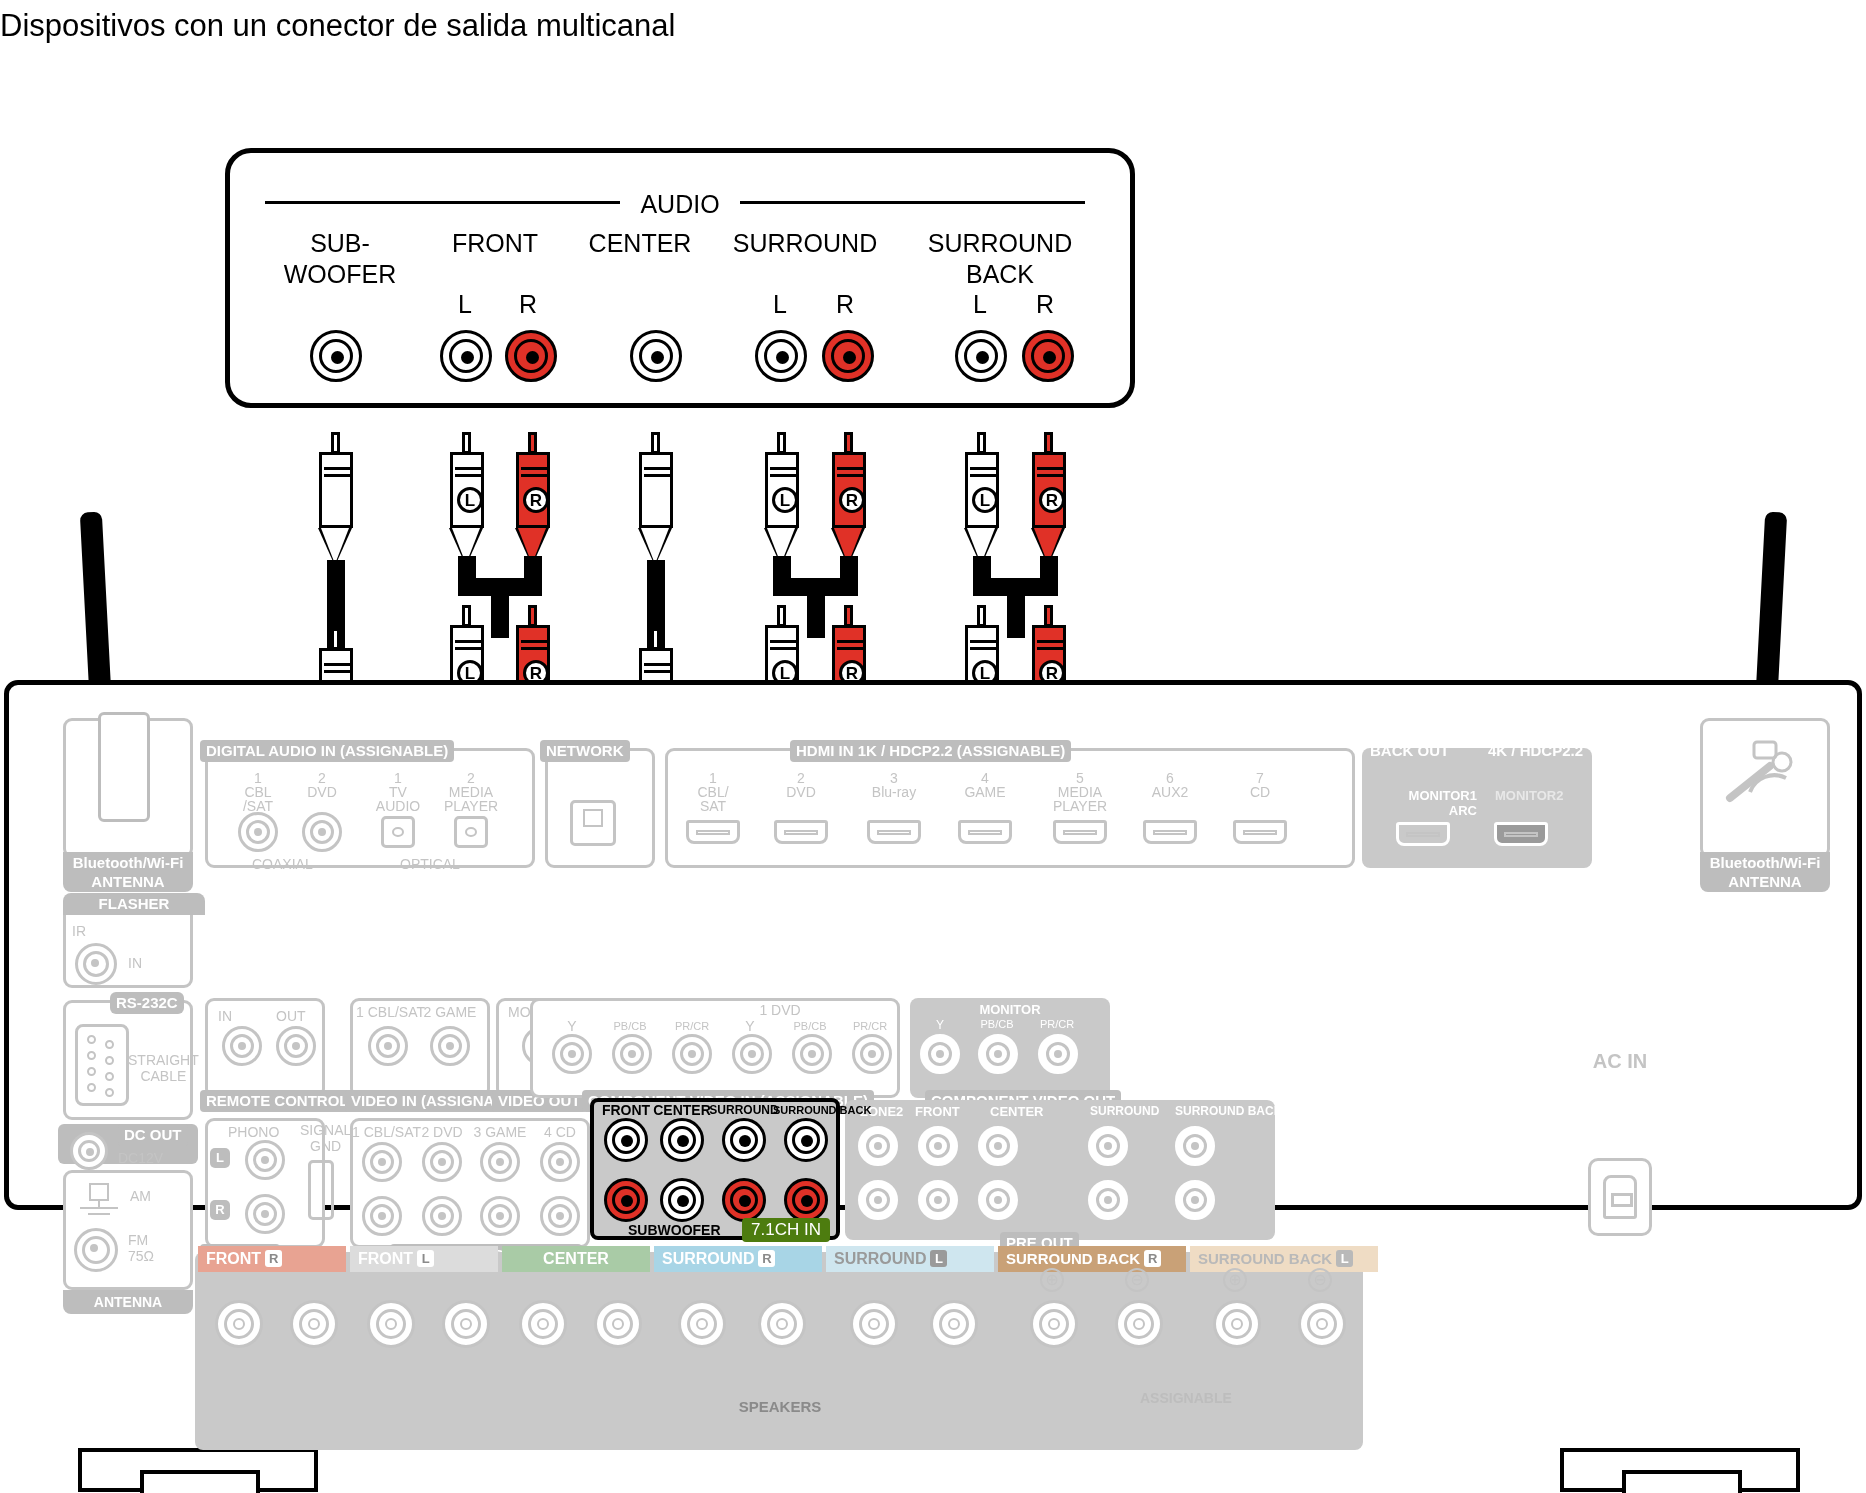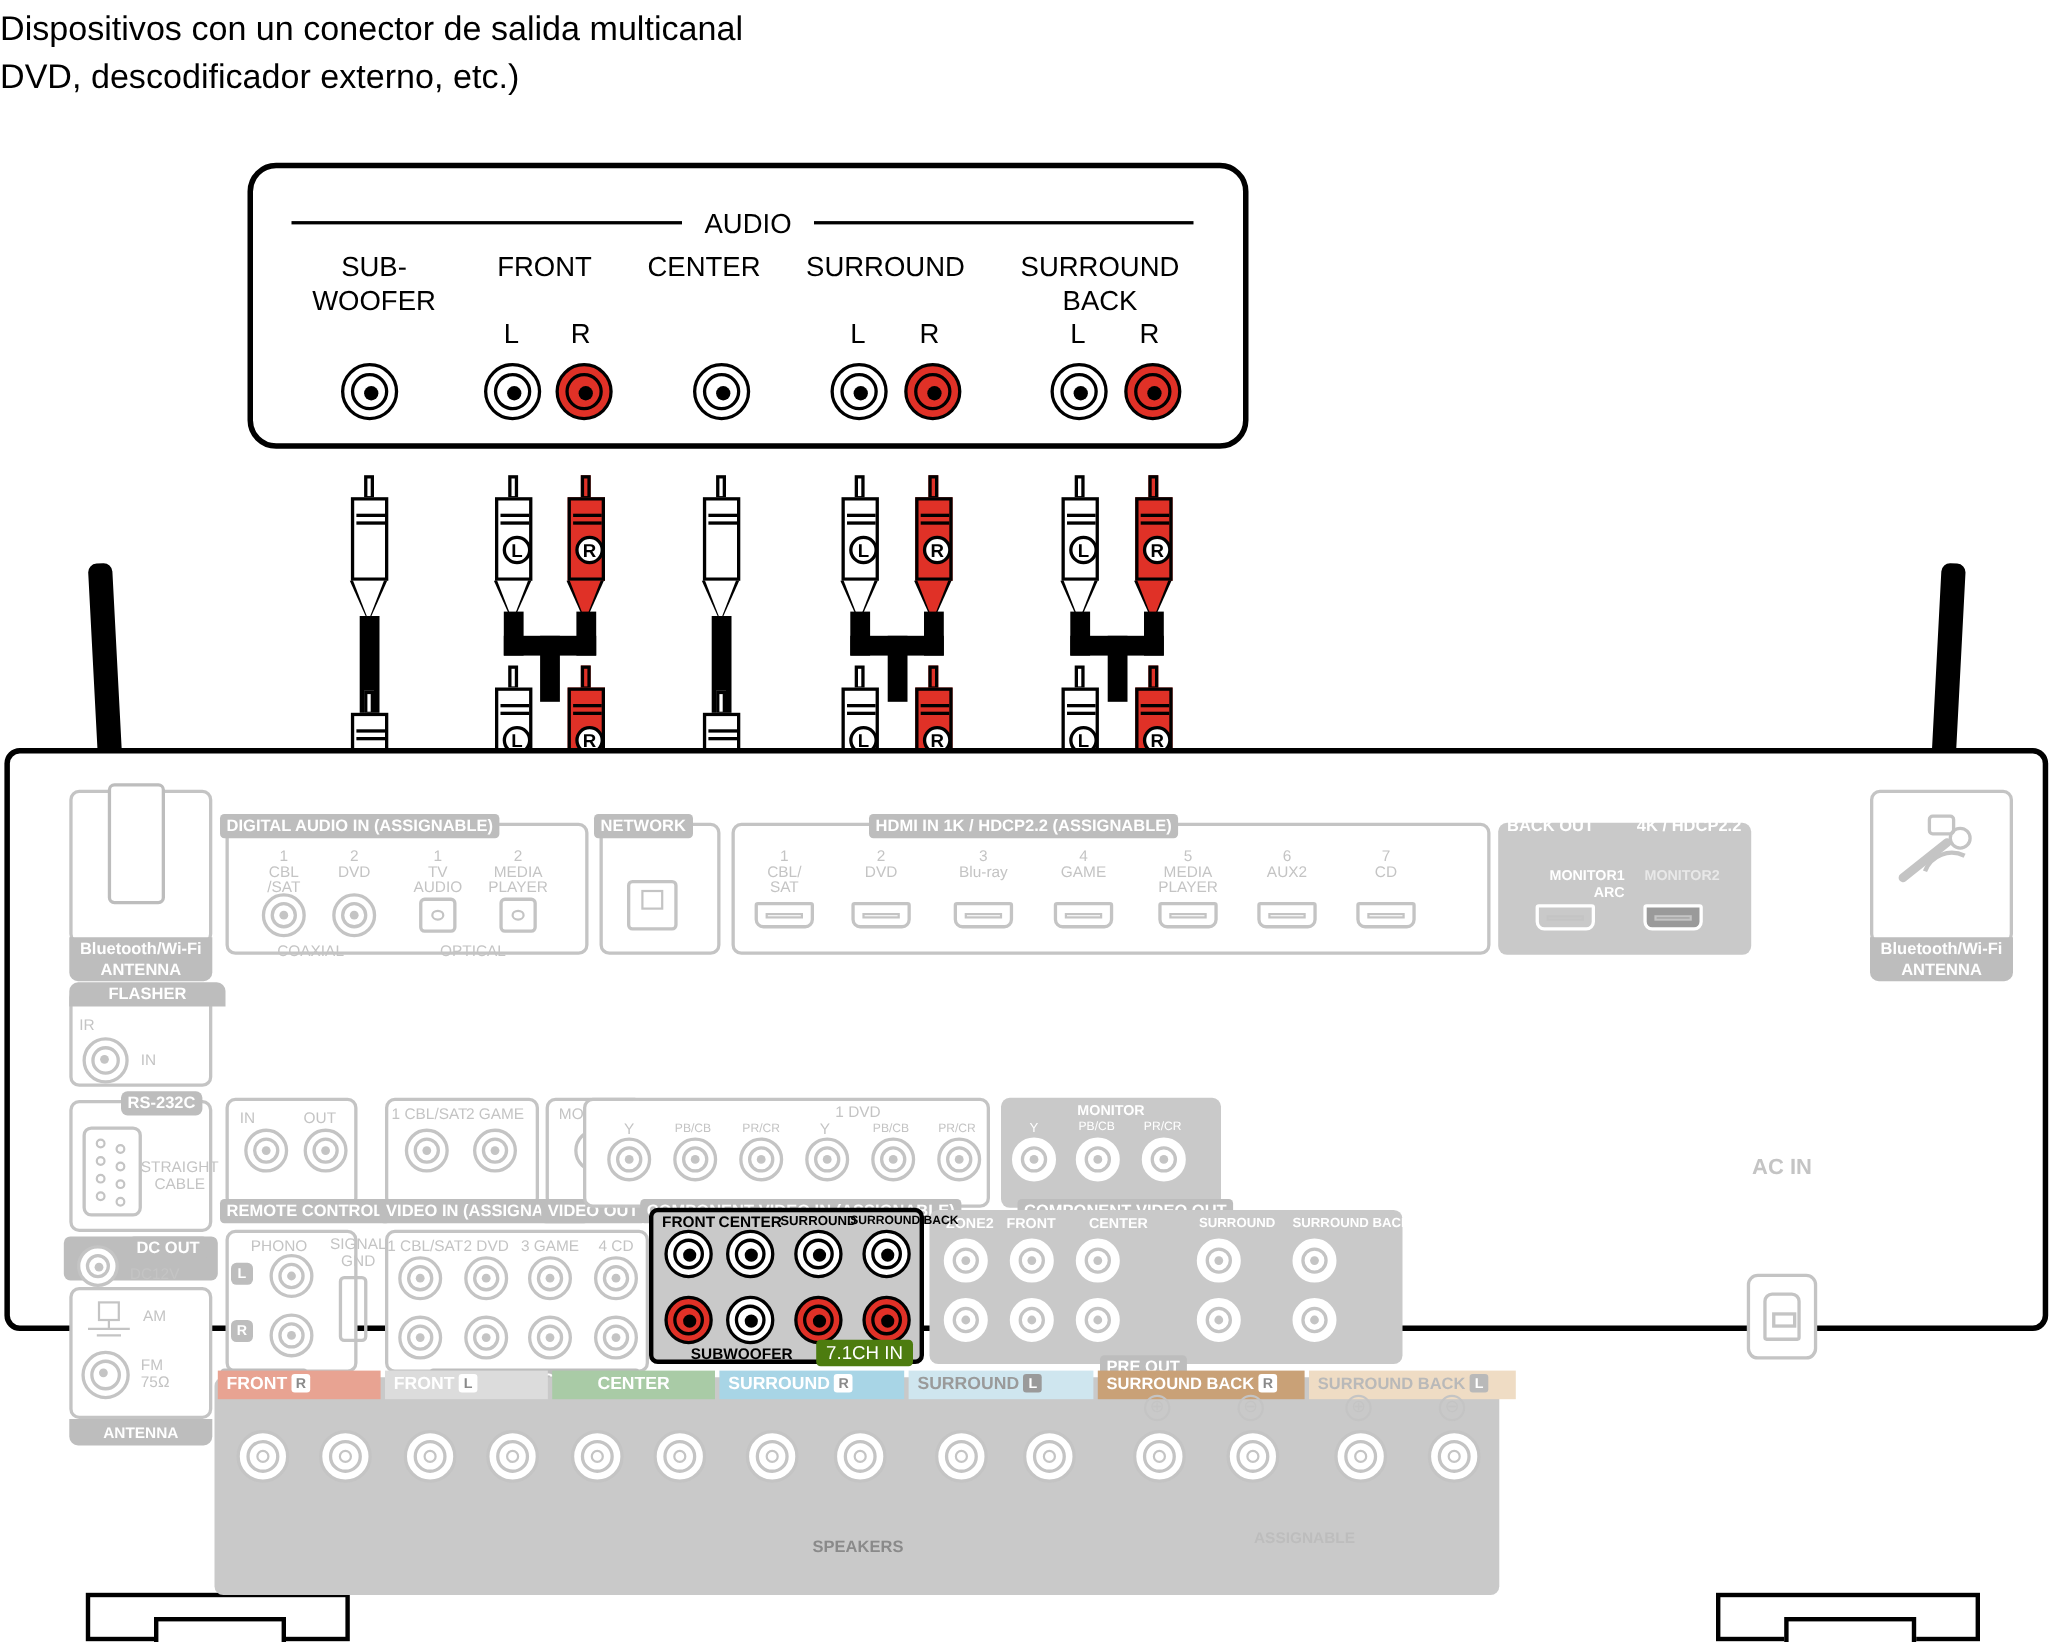--- a/index.html
+++ b/index.html
@@ -136,21 +136,20 @@
   .dsub{position:absolute;width:54px;height:82px;border:3px solid #c4c4c4;
      border-radius:8px;box-sizing:border-box;background:#fff;}
   .dot{position:absolute;width:9px;height:9px;border:2px solid #c4c4c4;
      border-radius:50%;box-sizing:border-box;}
 </style>
 </head>
 <body>
 
 <div class="abs" id="caption">
   <div>Dispositivos con un conector de salida multicanal</div>
-  <div>DVD, descodificador externo, etc.)</div>
 </div>
 
 <div class="abs" id="device-box"></div>
 
 <div class="abs" id="audio-rule">
   <div class="ln l1"></div>
   <div class="txt">AUDIO</div>
   <div class="ln l2"></div>
 </div>
 

